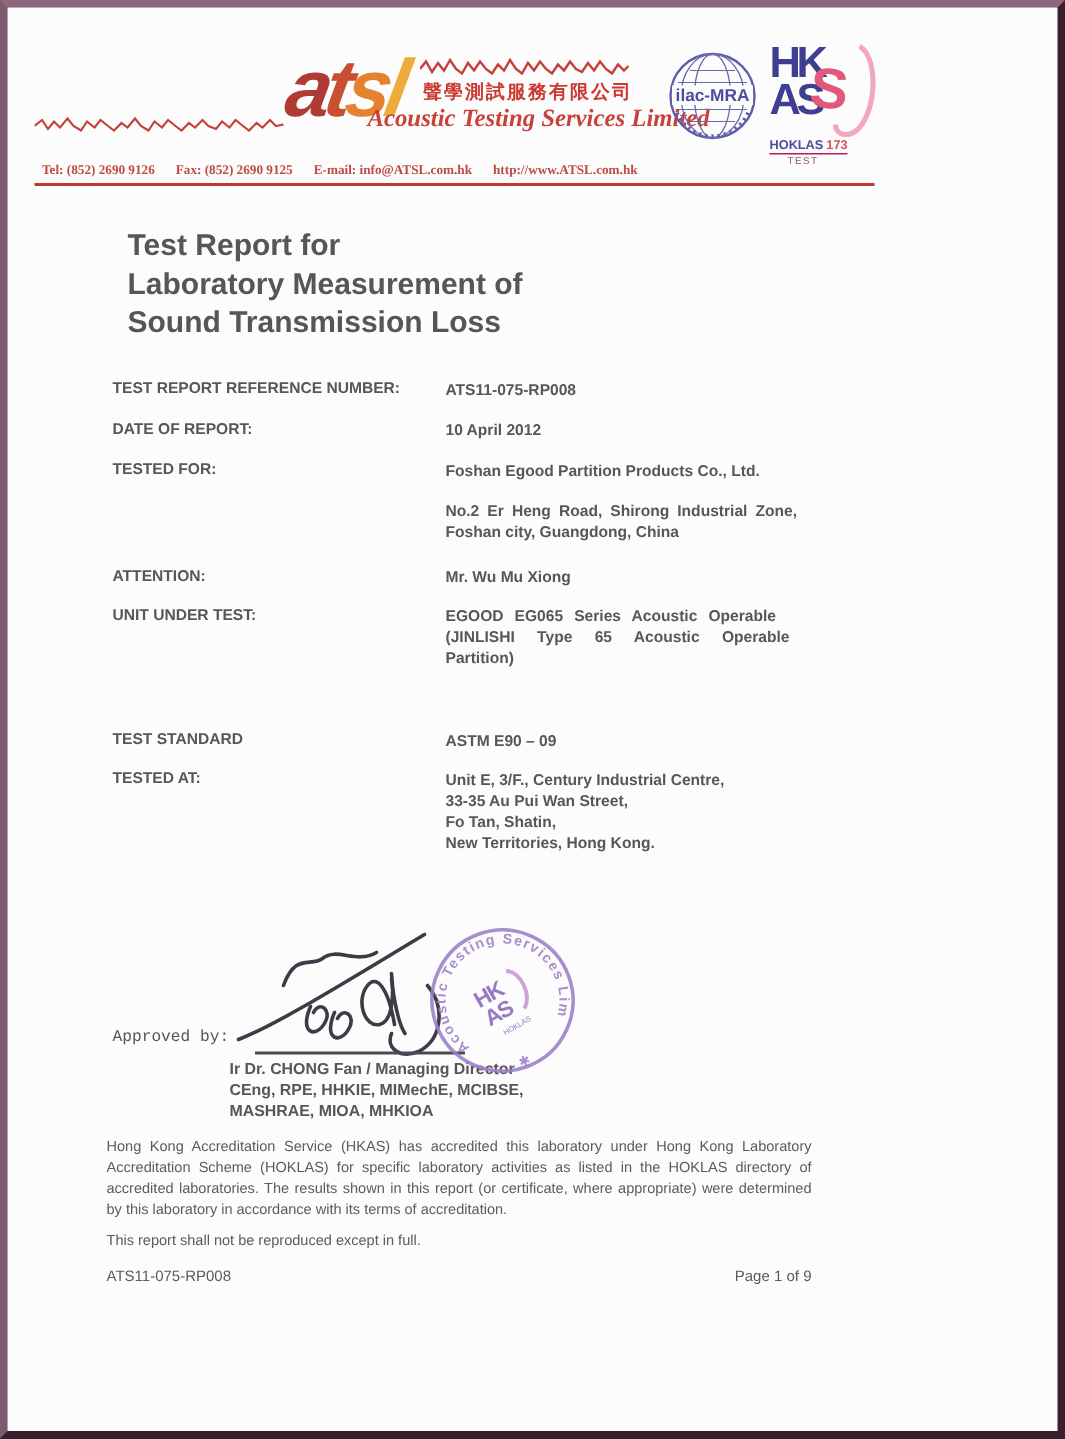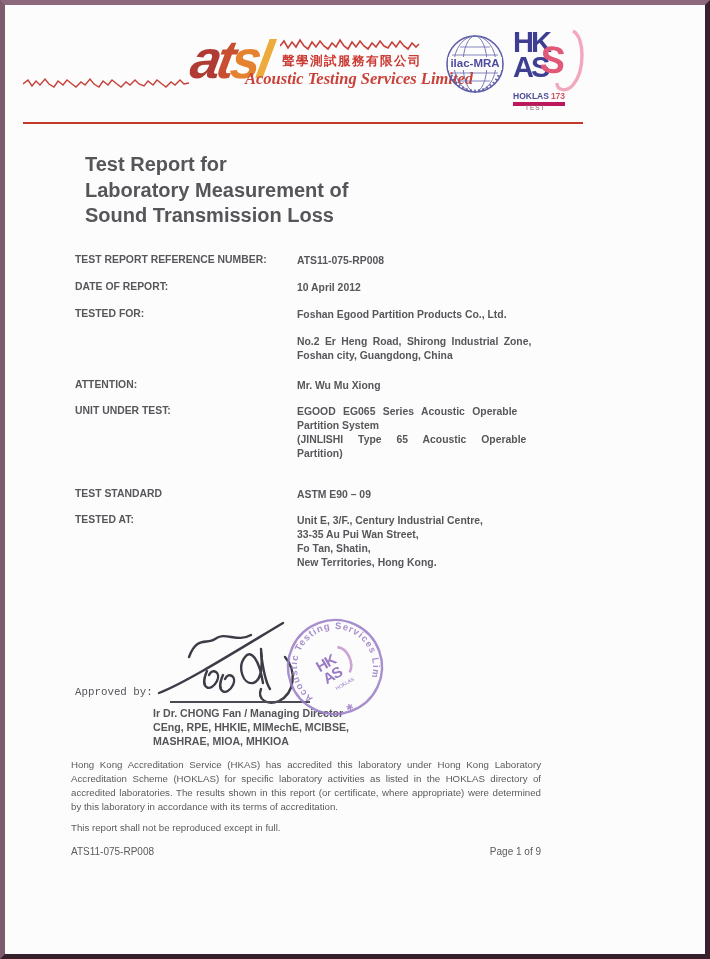--- a/index.html
+++ b/index.html
@@ -23,21 +23,21 @@
   .contacts span{margin-right:14px;}
   .rule{position:absolute;left:18px;top:117px;width:560px;height:2px;background:#c0392b;}
 
   .ilac{position:absolute;left:438px;top:28px;}
   .hkas{position:absolute;left:508px;top:24px;width:76px;height:96px;}
   .hkas .hkrow{position:absolute;left:0;font-weight:bold;font-size:29px;line-height:26px;letter-spacing:-3px;color:#3e3e92;}
   .hkas .r1{top:0;}
   .hkas .r2{top:25px;}
   .hkas .bigS{position:absolute;left:27px;top:10px;font-weight:bold;font-size:38px;color:#e15878;transform:rotate(6deg);}
   .hkas .hook{position:absolute;left:36px;top:-2px;}
-  .hkas .scheme{position:absolute;left:0;top:62px;font-size:8.5px;font-weight:bold;color:#4c4c9c;border-bottom:4px solid #be185d;padding-bottom:1px;white-space:nowrap;}
+  .hkas .scheme{position:absolute;left:0;top:62px;font-size:8.5px;font-weight:bold;color:#4c4c9c;border-bottom:1px solid #be185d;padding-bottom:1px;white-space:nowrap;}
   .hkas .schemeNo{color:#d05560;margin-left:2px;}
   .hkas .schemeSub{position:absolute;left:12px;top:75px;font-size:6.5px;color:#8a5a66;letter-spacing:1px;}
 
   
   .title{position:absolute;left:80px;top:147px;font-size:20px;line-height:25.5px;font-weight:bold;color:#55555a;}
 
   
   .row{position:absolute;left:70px;width:481px;font-size:10.4px;font-weight:bold;color:#57575b;}
   .row .lbl{position:absolute;left:0;top:0;white-space:nowrap;}
   .row .val{position:absolute;left:222px;top:0;width:260px;line-height:14px;}
@@ -72,20 +72,23 @@
         <polyline points="0,9 5,5 9,11 13,6 17,10 22,4 26,9 31,12 35,6 40,10 44,5 49,9 53,12 58,7 62,10 67,4 71,9 76,12 80,6 85,10 89,5 94,9 98,12 103,7 107,10 112,5 116,9 121,11 125,6 130,10 134,5 139,9 143,12 148,7 152,10 157,5 161,9 166,8" fill="none" stroke="#c44038" stroke-width="1.4"></polyline>
       </svg>
       <svg class="wave-right" width="140" height="16" viewBox="0 0 140 16">
         <polyline points="0,9 4,4 8,11 12,5 16,10 20,3 24,9 28,12 32,5 36,10 40,4 44,9 48,12 52,6 56,10 60,3 64,9 68,12 72,5 76,10 80,4 84,9 88,12 92,6 96,10 100,4 104,9 108,11 112,5 116,10 120,4 124,9 128,12 132,6 136,10 139,7" fill="none" stroke="#c44038" stroke-width="1.6"></polyline>
       </svg>
       <div class="brand">
         <span style="color:#b03a34">a</span><span style="color:#c94f31">t</span><span style="color:#e5822f">s</span><span style="color:#edab3c">l</span>
       </div>
       <div class="cn">聲學測試服務有限公司</div>
       <div class="en">Acoustic Testing Services Limited</div>
+      <div class="contacts">
+        <span>Tel: (852) 2690 9126</span><span>Fax: (852) 2690 9125</span><span>E-mail: info@ATSL.com.hk</span><span>http://www.ATSL.com.hk</span>
+      </div>
       <div class="rule"></div>
 
       <svg class="ilac" width="64" height="64" viewBox="0 0 64 64">
         <circle cx="32" cy="31" r="28" fill="none" stroke="#5f5fa8" stroke-width="1.6"></circle>
         <ellipse cx="32" cy="31" rx="12" ry="28" fill="none" stroke="#6a6ab0" stroke-width="0.9"></ellipse>
         <ellipse cx="32" cy="31" rx="21" ry="28" fill="none" stroke="#6a6ab0" stroke-width="0.9"></ellipse>
         <line x1="17" y1="14" x2="47" y2="14" stroke="#6a6ab0" stroke-width="0.8"></line>
         <line x1="9" y1="22" x2="55" y2="22" stroke="#6a6ab0" stroke-width="0.8"></line>
         <line x1="9" y1="40" x2="55" y2="40" stroke="#6a6ab0" stroke-width="0.8"></line>
         <line x1="17" y1="48" x2="47" y2="48" stroke="#6a6ab0" stroke-width="0.8"></line>
@@ -130,21 +133,20 @@
         </div>
       </div>
       <div class="row r3">
         <div class="lbl">ATTENTION:</div>
         <div class="val">Mr. Wu Mu Xiong</div>
       </div>
       <div class="row r4">
         <div class="lbl">UNIT UNDER TEST:</div>
         <div class="val">
           <div class="ws2">EGOOD EG065 Series Acoustic Operable</div>
-          <div>Partition System</div>
           <div class="ws3">(JINLISHI Type 65 Acoustic Operable</div>
           <div>Partition)</div>
         </div>
       </div>
       <div class="row r5">
         <div class="lbl">TEST STANDARD</div>
         <div class="val">ASTM E90 – 09</div>
       </div>
       <div class="row r6">
         <div class="lbl">TESTED AT:</div>

